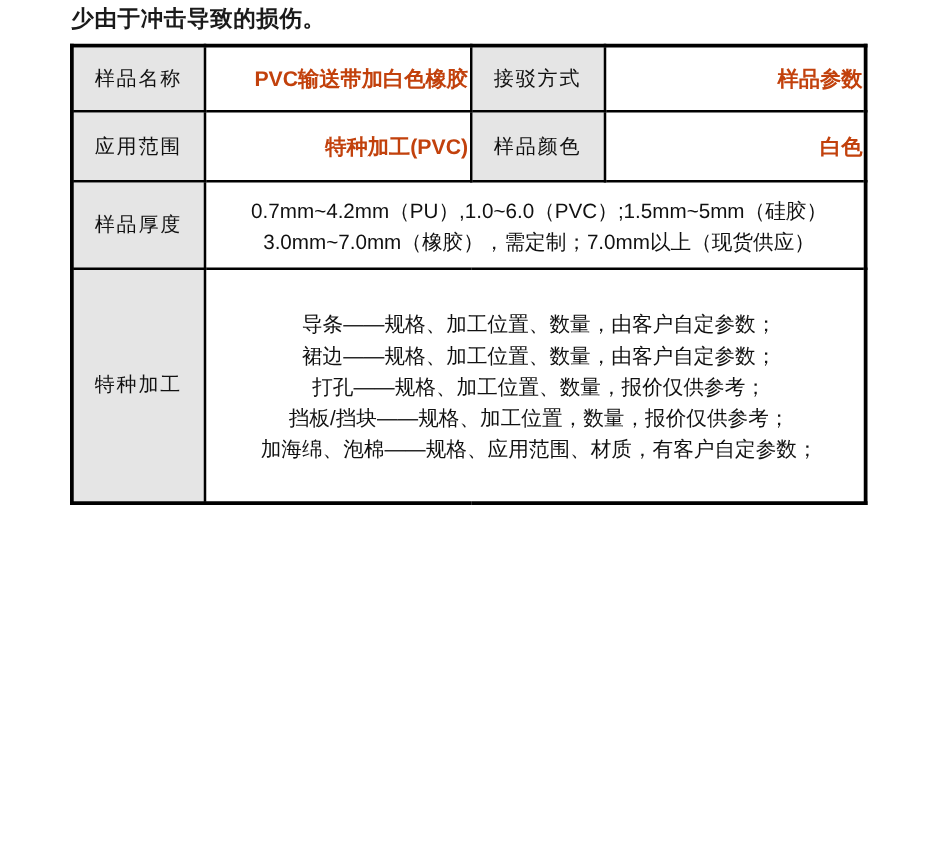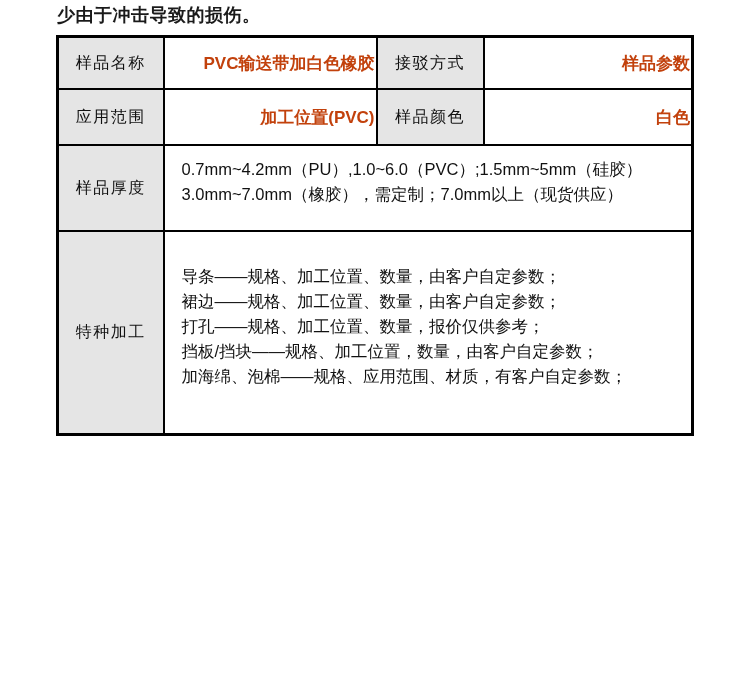--- a/index.html
+++ b/index.html
@@ -67,24 +67,25 @@
   }
   td.value-bold {
     text-align: right;
     vertical-align: middle;
     font-size: 17px;
     font-weight: bold;
     color: #c2410c;
   }
   td.wide {
     vertical-align: middle;
-    padding: 6px 10px 18px 17px;
+    padding: 6px 10px 2px 17px;
     font-size: 16.5px;
     line-height: 25px;
     color: #111111;
+    text-align: center;
   }
   tr.r-kv   td { height: 48px; }
   tr.r-kv2  td { height: 52px; }
   tr.r-thick td { height: 60px; }
   tr.r-apply td { height: 62px; }
   tr.r-special td { height: 177px; }
   tr.r-joint td { height: 51px; }
   .spec-line { white-space: nowrap; }
   .note {
     position: absolute;
@@ -115,41 +116,41 @@
 
       <tr class="r-kv">
         <td class="label">样品名称</td>
         <td class="value-bold">PVC输送带加白色橡胶</td>
         <td class="label">接驳方式</td>
         <td class="value-bold">样品参数</td>
       </tr>
 
       <tr class="r-kv2">
         <td class="label">应用范围</td>
-        <td class="value-bold">加工位置(PVC)</td>
+        <td class="value-bold">特种加工(PVC)</td>
         <td class="label">样品颜色</td>
         <td class="value-bold">白色</td>
       </tr>
 
       <tr class="r-thick">
         <td class="label">样品厚度</td>
         <td colspan="3" class="wide">
           <div class="spec-line">0.7mm~4.2mm（PU）,1.0~6.0（PVC）;1.5mm~5mm（硅胶）</div>
           <div class="spec-line">3.0mm~7.0mm（橡胶），需定制；7.0mm以上（现货供应）</div>
         </td>
       </tr>
 
 
       <tr class="r-special">
         <td class="label">特种加工</td>
         <td colspan="3" class="wide">
           <div class="spec-line">导条——规格、加工位置、数量，由客户自定参数；</div>
           <div class="spec-line">裙边——规格、加工位置、数量，由客户自定参数；</div>
           <div class="spec-line">打孔——规格、加工位置、数量，报价仅供参考；</div>
-          <div class="spec-line">挡板/挡块——规格、加工位置，数量，由客户自定参数；</div>
+          <div class="spec-line">挡板/挡块——规格、加工位置，数量，报价仅供参考；</div>
           <div class="spec-line">加海绵、泡棉——规格、应用范围、材质，有客户自定参数；</div>
         </td>
       </tr>
 
     </tbody>
   </table>
 
 
 </div>
 

